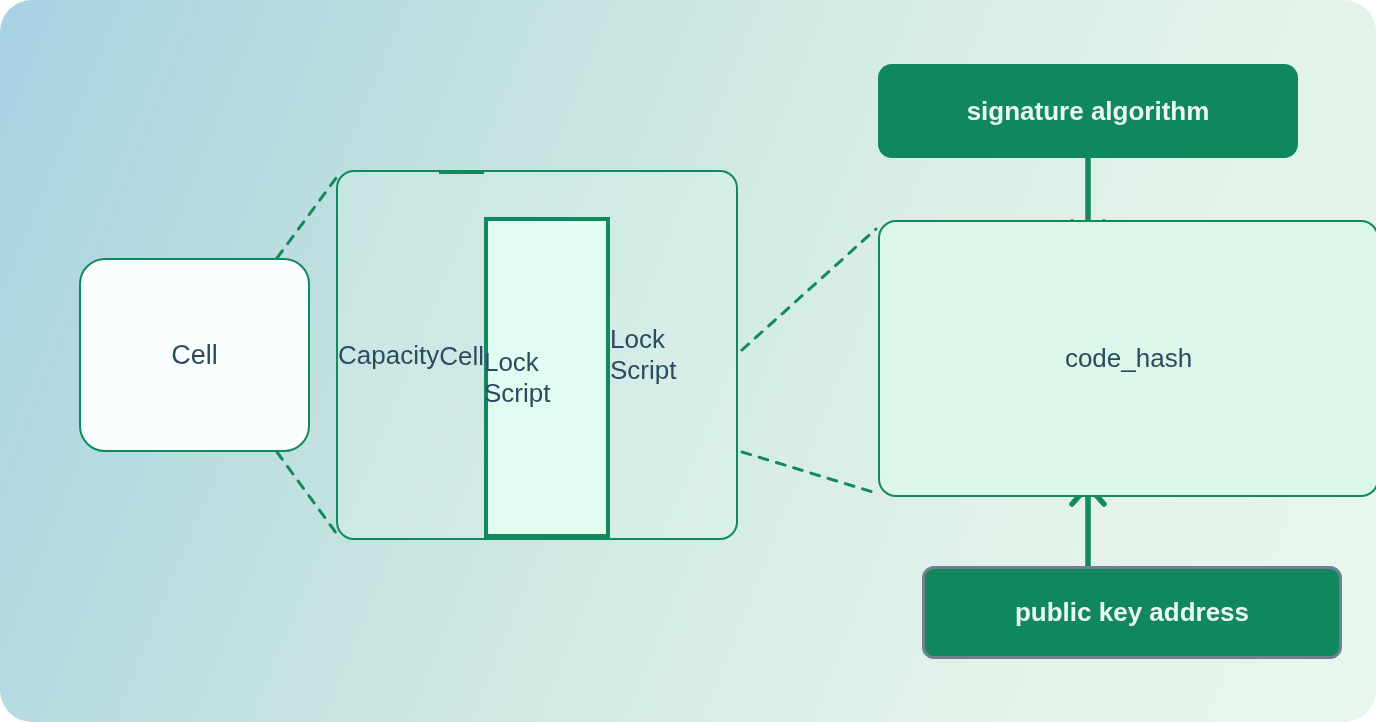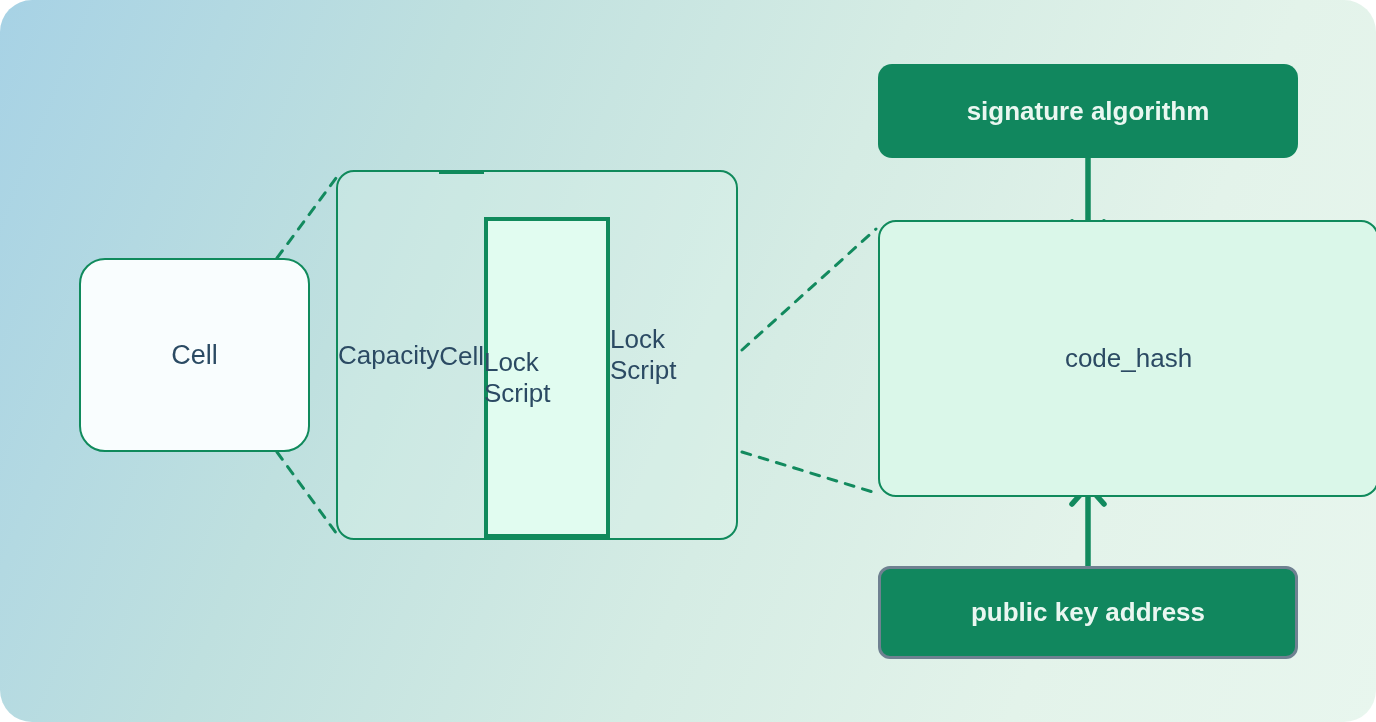--- a/index.html
+++ b/index.html
@@ -82,21 +82,21 @@
   .script-row:first-child{ border-top:none; }
   
   .pill{
     position:absolute; left:878px; width:420px; height:94px;
     background:var(--green-fill);
     border-radius:14px;
     display:flex; align-items:center; justify-content:center;
     font-size:26px; font-weight:bold; color:var(--btn-text);
   }
   .pill.signature{ top:64px; }
-  .pill.publickey{ top:566px; height:93px; border:3px solid var(--gray-border); border-radius:12px; }
+  .pill.publickey{ top:566px; height:93px; border:3px solid var(--gray-border); border-radius:12px;margin-left:44px; }
 </style>
 </head>
 <body>
 
 <div class="canvas">
 
   <svg class="connector-layer" width="1376" height="722" viewBox="0 0 1376 722" xmlns="http://www.w3.org/2000/svg">
     <g stroke="#128a5e" stroke-width="3" stroke-linecap="round" stroke-dasharray="9 9" fill="none">
       <line x1="277" y1="258" x2="339" y2="174"></line>
       <line x1="277" y1="452" x2="339" y2="537"></line>

